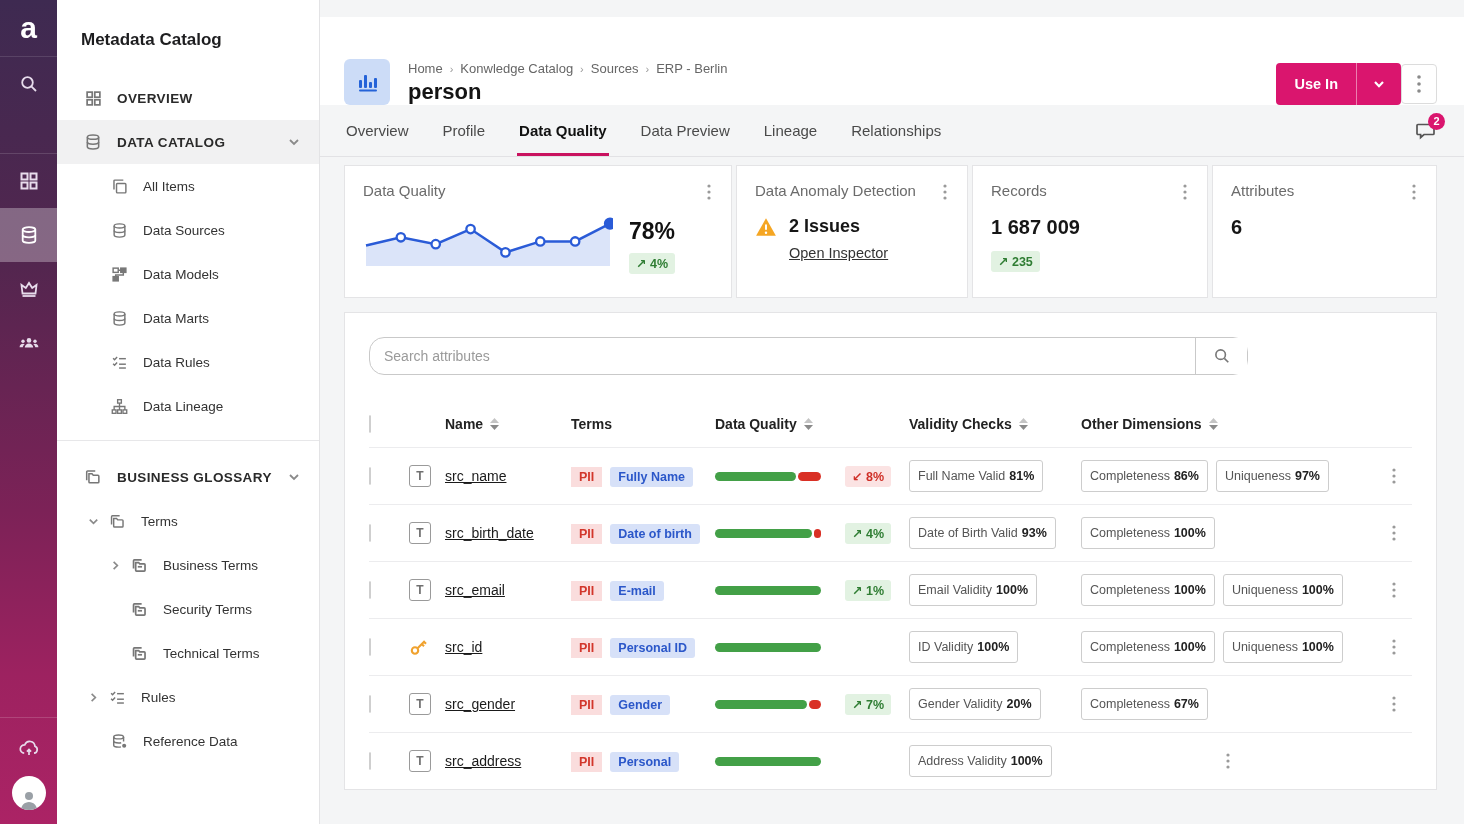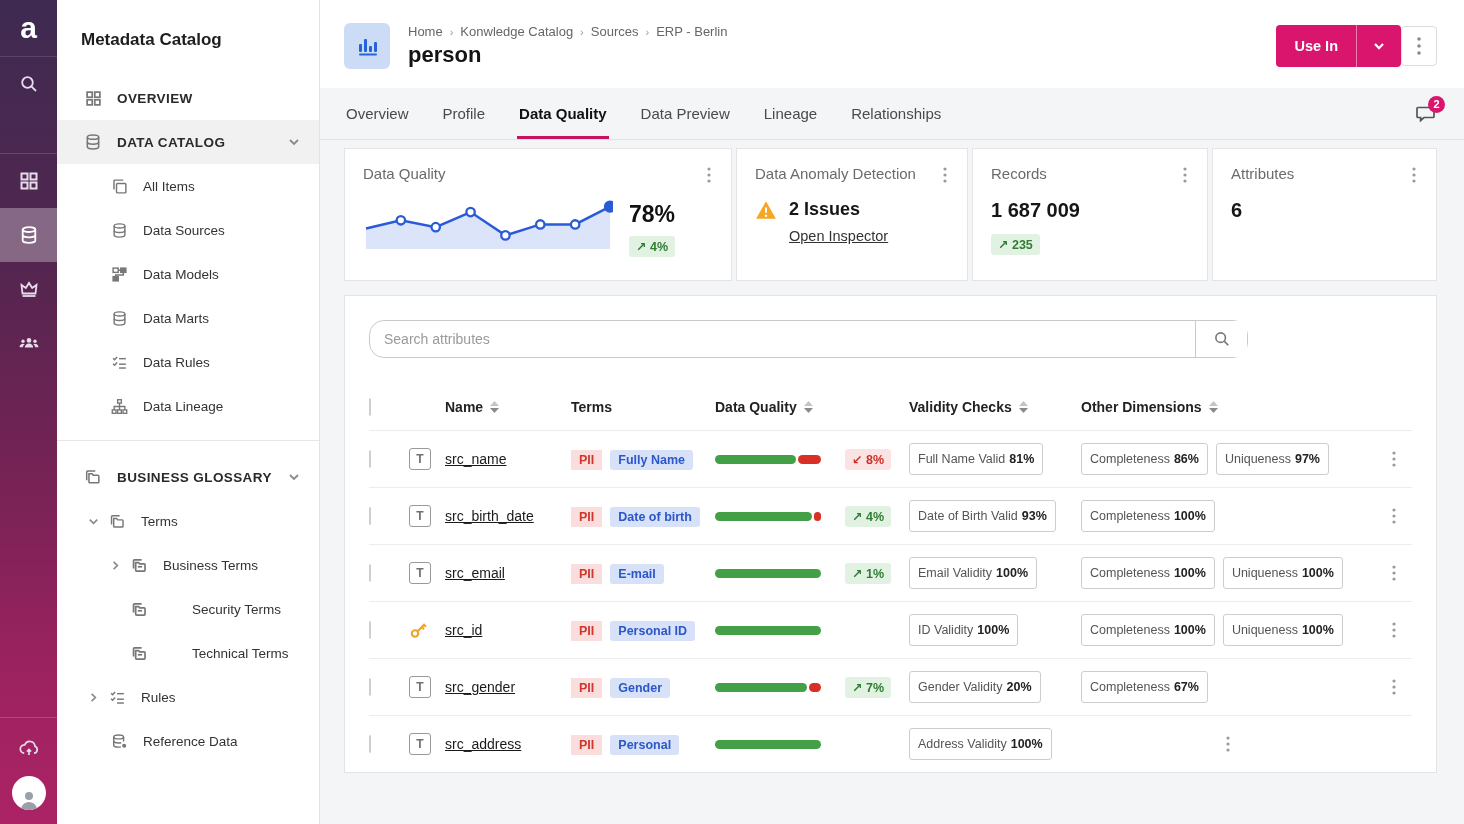--- a/index.html
+++ b/index.html
@@ -27,27 +27,27 @@
   .nav-row { display:flex; align-items:center; height:44px; font-size:13.5px; color:#333; cursor:pointer; }
   .nav-row .ic { display:flex; align-items:center; justify-content:center; width:20px; margin-right:14px; color:#777; }
   .nav-row .chev { margin-left:auto; margin-right:18px; color:#8a8a8a; display:flex; }
   .nav-row .chev-pre { width:16px; display:flex; color:#8a8a8a; margin-right:4px; }
   .sec { font-weight:700; letter-spacing:.4px; color:#2a2a2a; }
   .nav-row.sec-active { background:#f1f1f2; }
   .p1 { padding-left:26px; }   
   .p2 { padding-left:52px; }   
   .p2b{ padding-left:30px; }   
   .p3 { padding-left:52px; }   
-  .p3b{ padding-left:72px;gap:29px; }   
+  .p3b{ padding-left:72px; }   
   .divider { border-top:1px solid #e7e7e9; margin:12px 0 14px; }
   .f-blue  { color:#1a53d6; } .f-green { color:#2e9e44; } .f-red { color:#d63024; }
 
   
   .main { flex:1; display:flex; flex-direction:column; background:#f4f5f6; }
-  .pagehead { background:#fff; height:88px; display:flex; align-items:center; padding:4px 27px 0 24px; }
+  .pagehead { background:#fff; height:88px; display:flex; align-items:flex-end; padding:4px 27px 0 24px;margin-top:17px; }
   .entity-ic { width:46px; height:46px; border-radius:6px; background:#ccdcf7; display:flex;
     align-items:center; justify-content:center; margin-right:18px; }
   .crumbs { font-size:13px; color:#666; display:flex; align-items:center; gap:7px; }
   .crumbs .sep { color:#9a9a9a; font-size:11px; }
   .page-title { font-size:22px; font-weight:700; color:#141414; margin-top:3px; }
   .head-actions { margin-left:auto; display:flex; align-items:center; }
   .use-in { display:flex; height:42px; border-radius:4px; overflow:hidden; cursor:pointer; }
   .use-in .lbl { background:#da156e; color:#fff; font-size:14.5px; font-weight:600;
     display:flex; align-items:center; padding:0 18px; border-right:1px solid rgba(255,255,255,.45); }
   .use-in .dd { background:#da156e; color:#fff; width:44px; display:flex; align-items:center; justify-content:center; }

